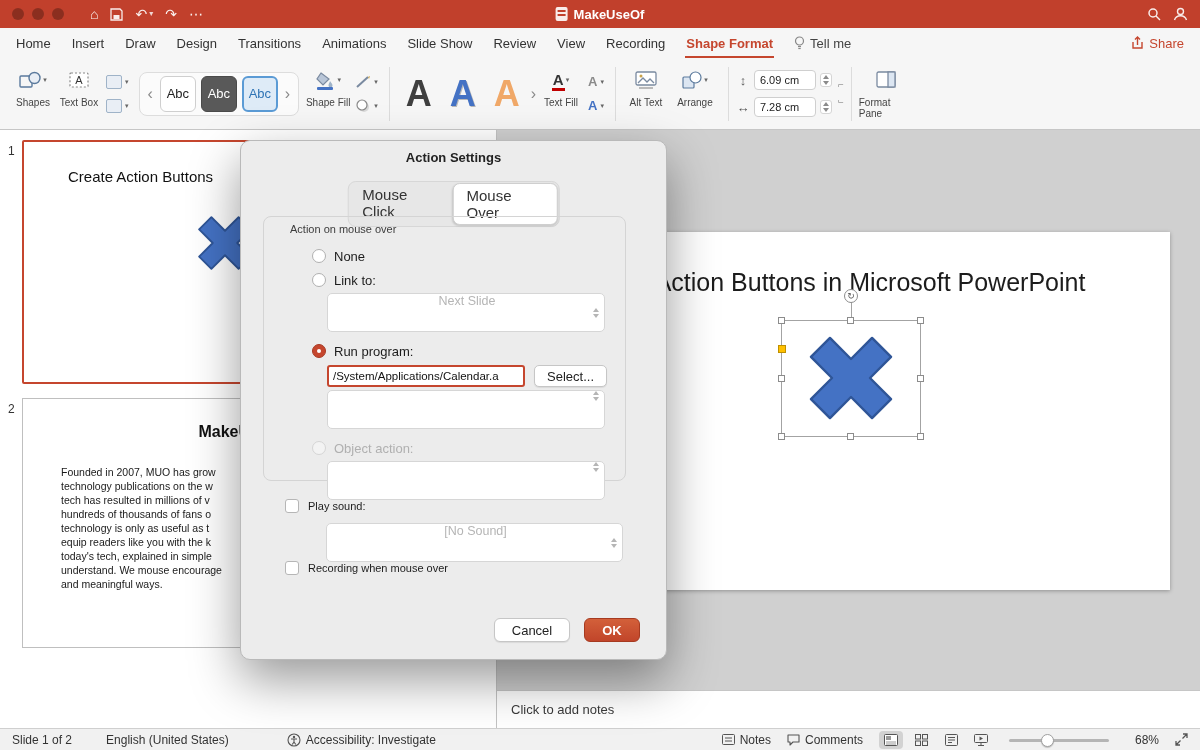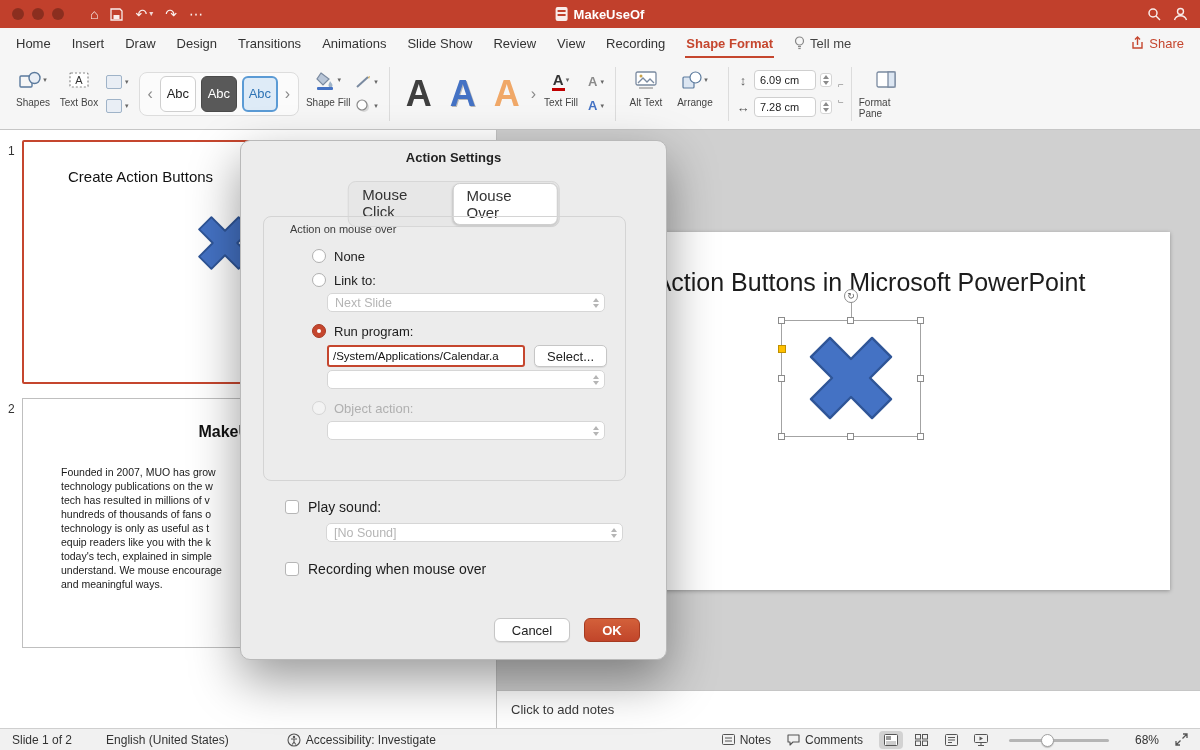--- a/index.html
+++ b/index.html
@@ -97,29 +97,29 @@
   .seg-item.selected { background:#fff; border:1px solid #cfcfcf; box-shadow:0 1px 2px rgba(0,0,0,.15); }
   .groupbox { position:absolute; left:22px; top:75px; width:363px; height:265px; border:1px solid #d4d4d4; border-radius:8px; }
   .group-label { position:absolute; left:26px; top:6px; font-size:11px; color:#3c3c3c; }
   .gb-content { position:absolute; left:48px; top:26px; right:18px; }
   .radio-row { display:flex; align-items:center; gap:8px; height:22px; margin-top:2px; font-size:13px; color:#1c1c1c; cursor:default; }
   .radio-row.disabled { color:#b0b0b0; }
   .radio { width:14px; height:14px; border-radius:50%; background:#fff; border:1px solid #b0b0b0; position:relative; flex:none; }
   .radio.disabled { background:#f3f3f3; border-color:#d5d5d5; }
   .radio.checked { background:#C5462E; border-color:#A83A24; }
   .radio.checked::after { content:""; position:absolute; left:4px; top:4px; width:4px; height:4px; border-radius:50%; background:#fff; }
-  .dropdown { height:19px; width:278px; margin:2px 0 3px 15px; background:#fff; border:1px solid #d6d6d6; border-radius:5px; display:flex; align-items:center; padding:0 5px 0 7px; font-size:12.5px; }
+  .dropdown { height:39px; width:278px; margin:2px 0 3px 15px; background:#fff; border:1px solid #d6d6d6; border-radius:5px; display:flex; align-items:center; padding:0 5px 0 7px; font-size:12.5px;flex-direction:column; }
   .dropdown .dd-text { color:#b5b5b5; }
   .dd-chevrons { margin-left:auto; display:flex; flex-direction:column; gap:2px; }
   .dd-chevrons .tri-up { border-bottom-color:#b5b5b5; }
   .dd-chevrons .tri-down { border-top-color:#b5b5b5; }
   .prog-row { display:flex; align-items:flex-end; gap:9px; margin:3px 0 3px 15px; }
   .prog-input { width:200px; height:22px; border:2px solid #C5462E; border-radius:3px; background:#fff; font-size:11.5px; padding:0 4px; font-family:"Liberation Sans",sans-serif; color:#111; }
   .select-btn { height:22px; padding:0 12px; background:#fff; border:1px solid #c6c6c6; border-radius:5px; font-size:13px; color:#222; font-family:"Liberation Sans",sans-serif; box-shadow:0 1px 1px rgba(0,0,0,.08); }
-  .check-row { position:absolute; left:44px; display:flex; align-items:center; gap:9px; font-size:14px; color:#1c1c1c; cursor:default; }
+  .check-row { position:absolute; left:44px; display:flex; align-items:center; gap:9px; font-size:11px; color:#1c1c1c; cursor:default; }
   .checkbox { width:14px; height:14px; background:#fff; border:1px solid #b6b6b6; border-radius:3px; flex:none; }
   .dd-sound { position:absolute; left:85px; top:382px; width:297px; margin:0; }
   .dlg-buttons { position:absolute; right:26px; top:477px; display:flex; gap:14px; }
   .btn { height:24px; border-radius:6px; font-size:13px; font-family:"Liberation Sans",sans-serif; }
   .btn.cancel { width:76px; background:#fff; border:1px solid #c6c6c6; color:#222; box-shadow:0 1px 1px rgba(0,0,0,.08); }
   .btn.ok { width:56px; background:linear-gradient(#D3603A,#C1452A); border:1px solid #A63A20; color:#fff; font-weight:bold; }
 
   
   .statusbar { position:absolute; left:0; right:0; bottom:0; height:22px; background:#f1f1f1; border-top:1px solid #cfcfcf; display:flex; align-items:center; padding:0 12px; font-size:12px; color:#333; }
   .sb-item { display:flex; align-items:center; gap:5px; white-space:nowrap; }

